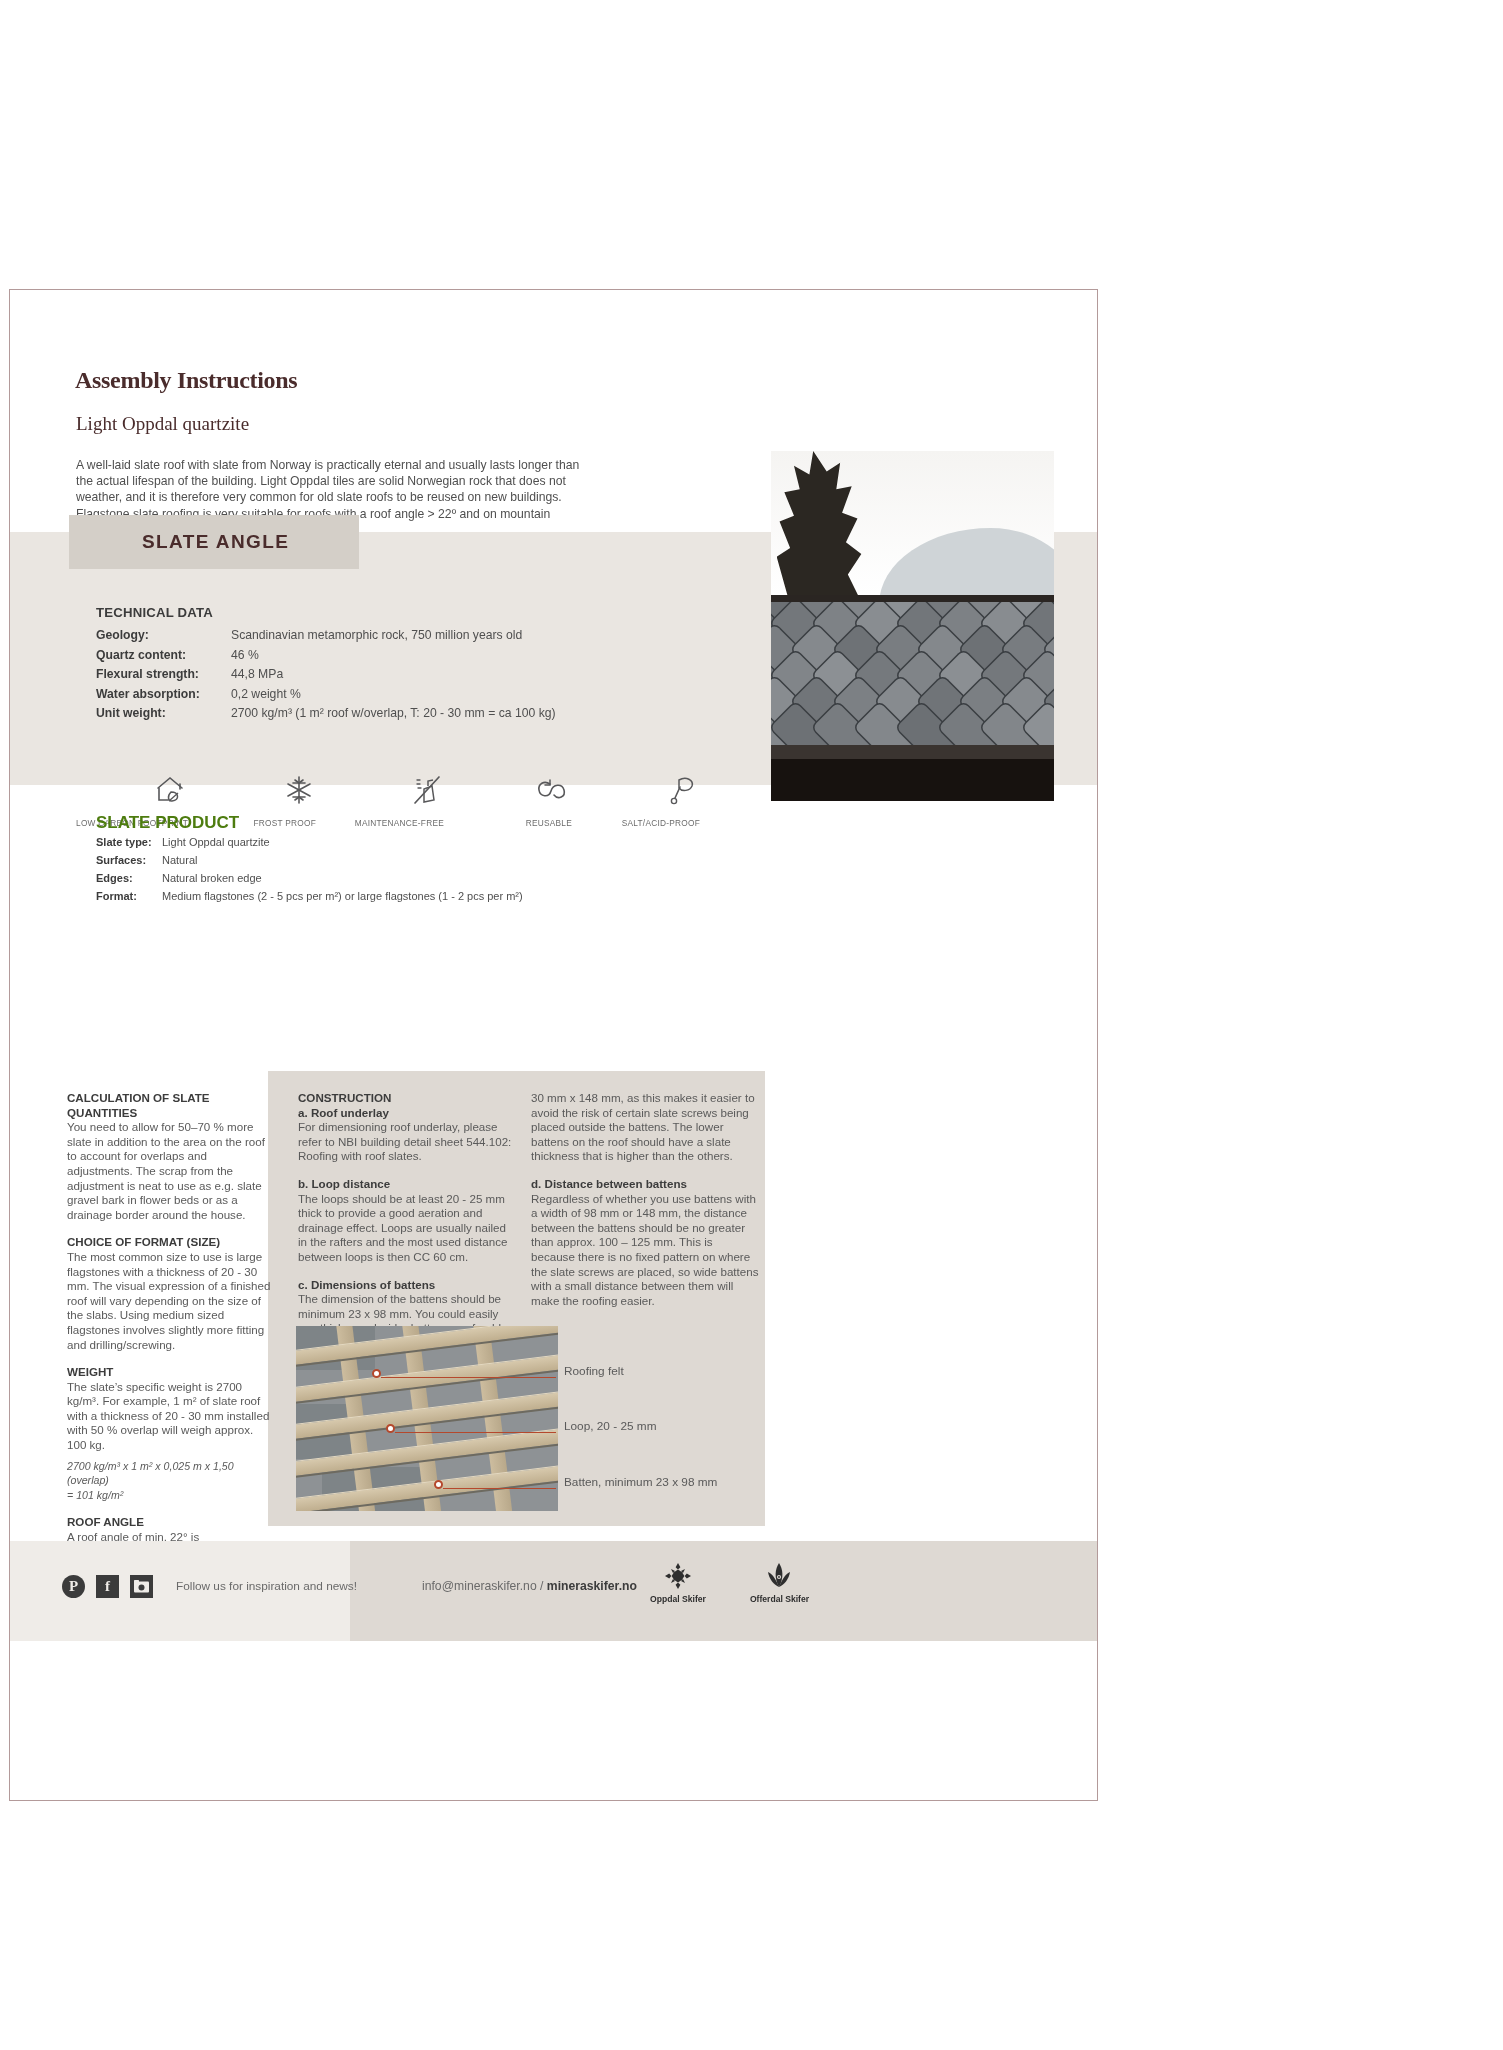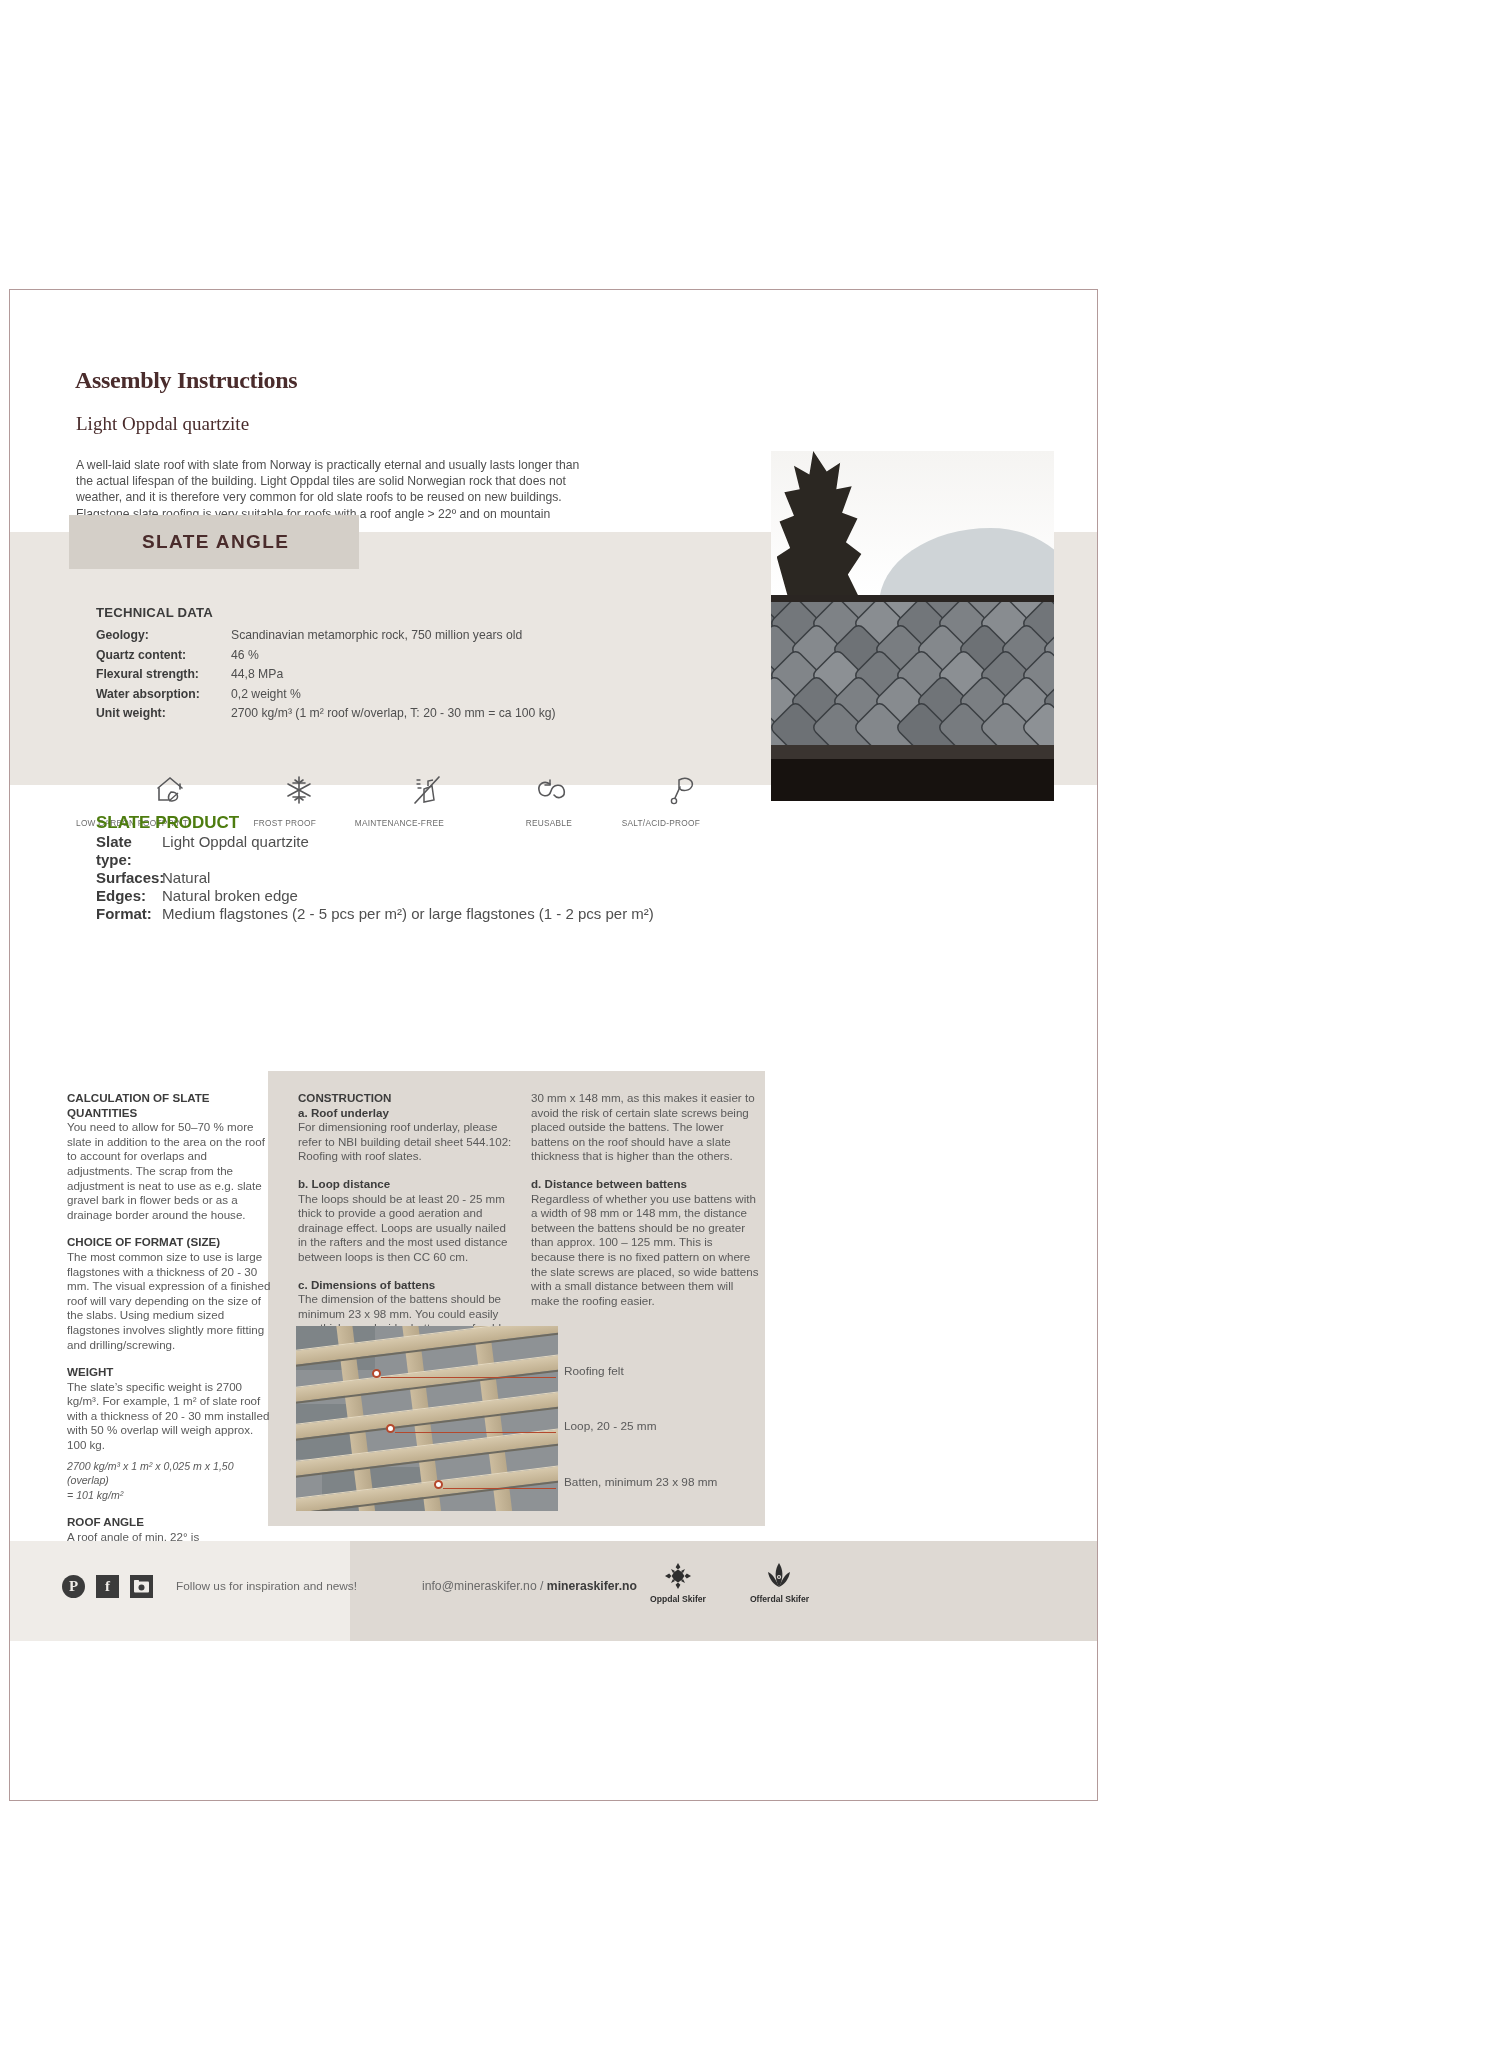--- a/index.html
+++ b/index.html
@@ -110,21 +110,21 @@
     position:absolute; width:60px; height:36px; background:#7b8288;
     transform: rotate(45deg); border-radius:6px;
     box-shadow: 0 0 0 1.5px #3a3e42;
   }
   .fascia { position:absolute; left:0; top:84%; width:100%; height:4%; background:#3a3430; }
   .shadowbox { position:absolute; left:0; top:88%; width:100%; height:12%; background:#17120f; }
 
   
   .sp-block { position: absolute; left: 86px; top: 523px; }
   .sp-title { font-size: 17px; font-weight: bold; color: #4d7c0f; }
-  .sp-row { display: flex; font-size: 15px; line-height: 18px; color: #3c3c3c; }
+  .sp-row { display: flex; font-size: 11px; line-height: 18px; color: #3c3c3c; }
   .sp-key { width: 66px; font-weight: bold; }
   .sp-val { color: #4f4f4f; }
 
   
   .lower {
     position: absolute; left: 258px; top: 781px;
     width: 497px; height: 455px;
     background: #ded9d3;
   }
   .col {

